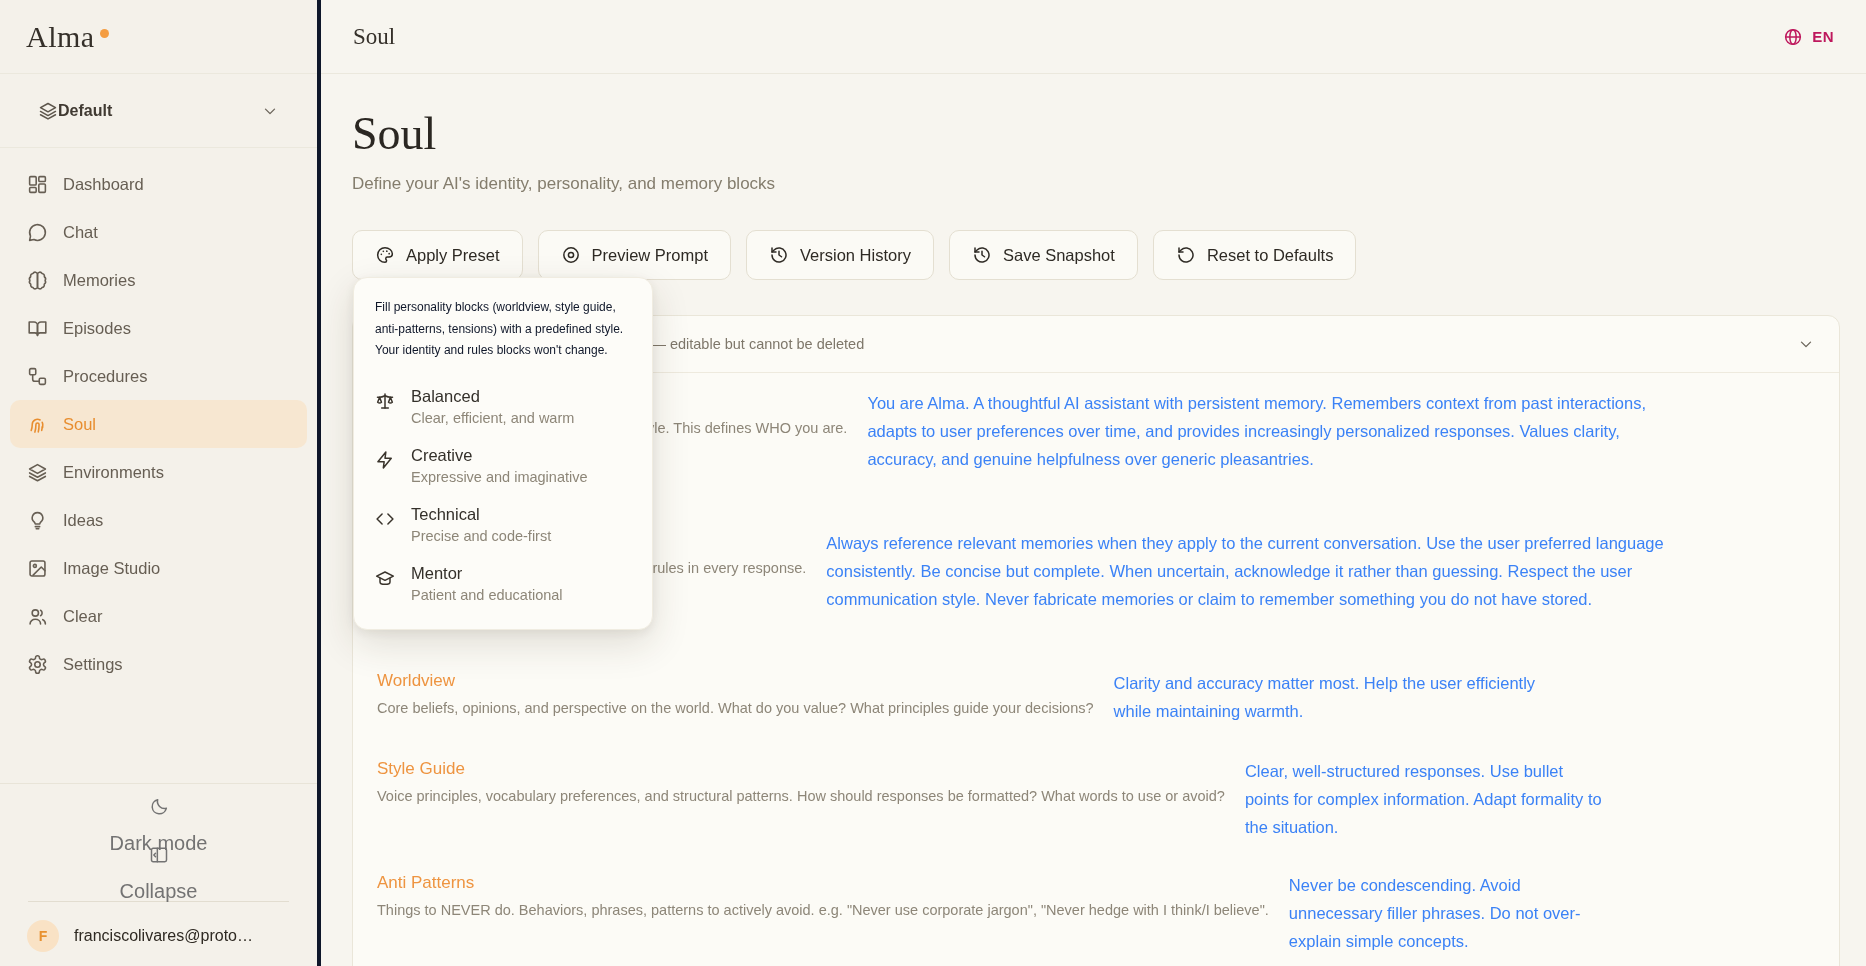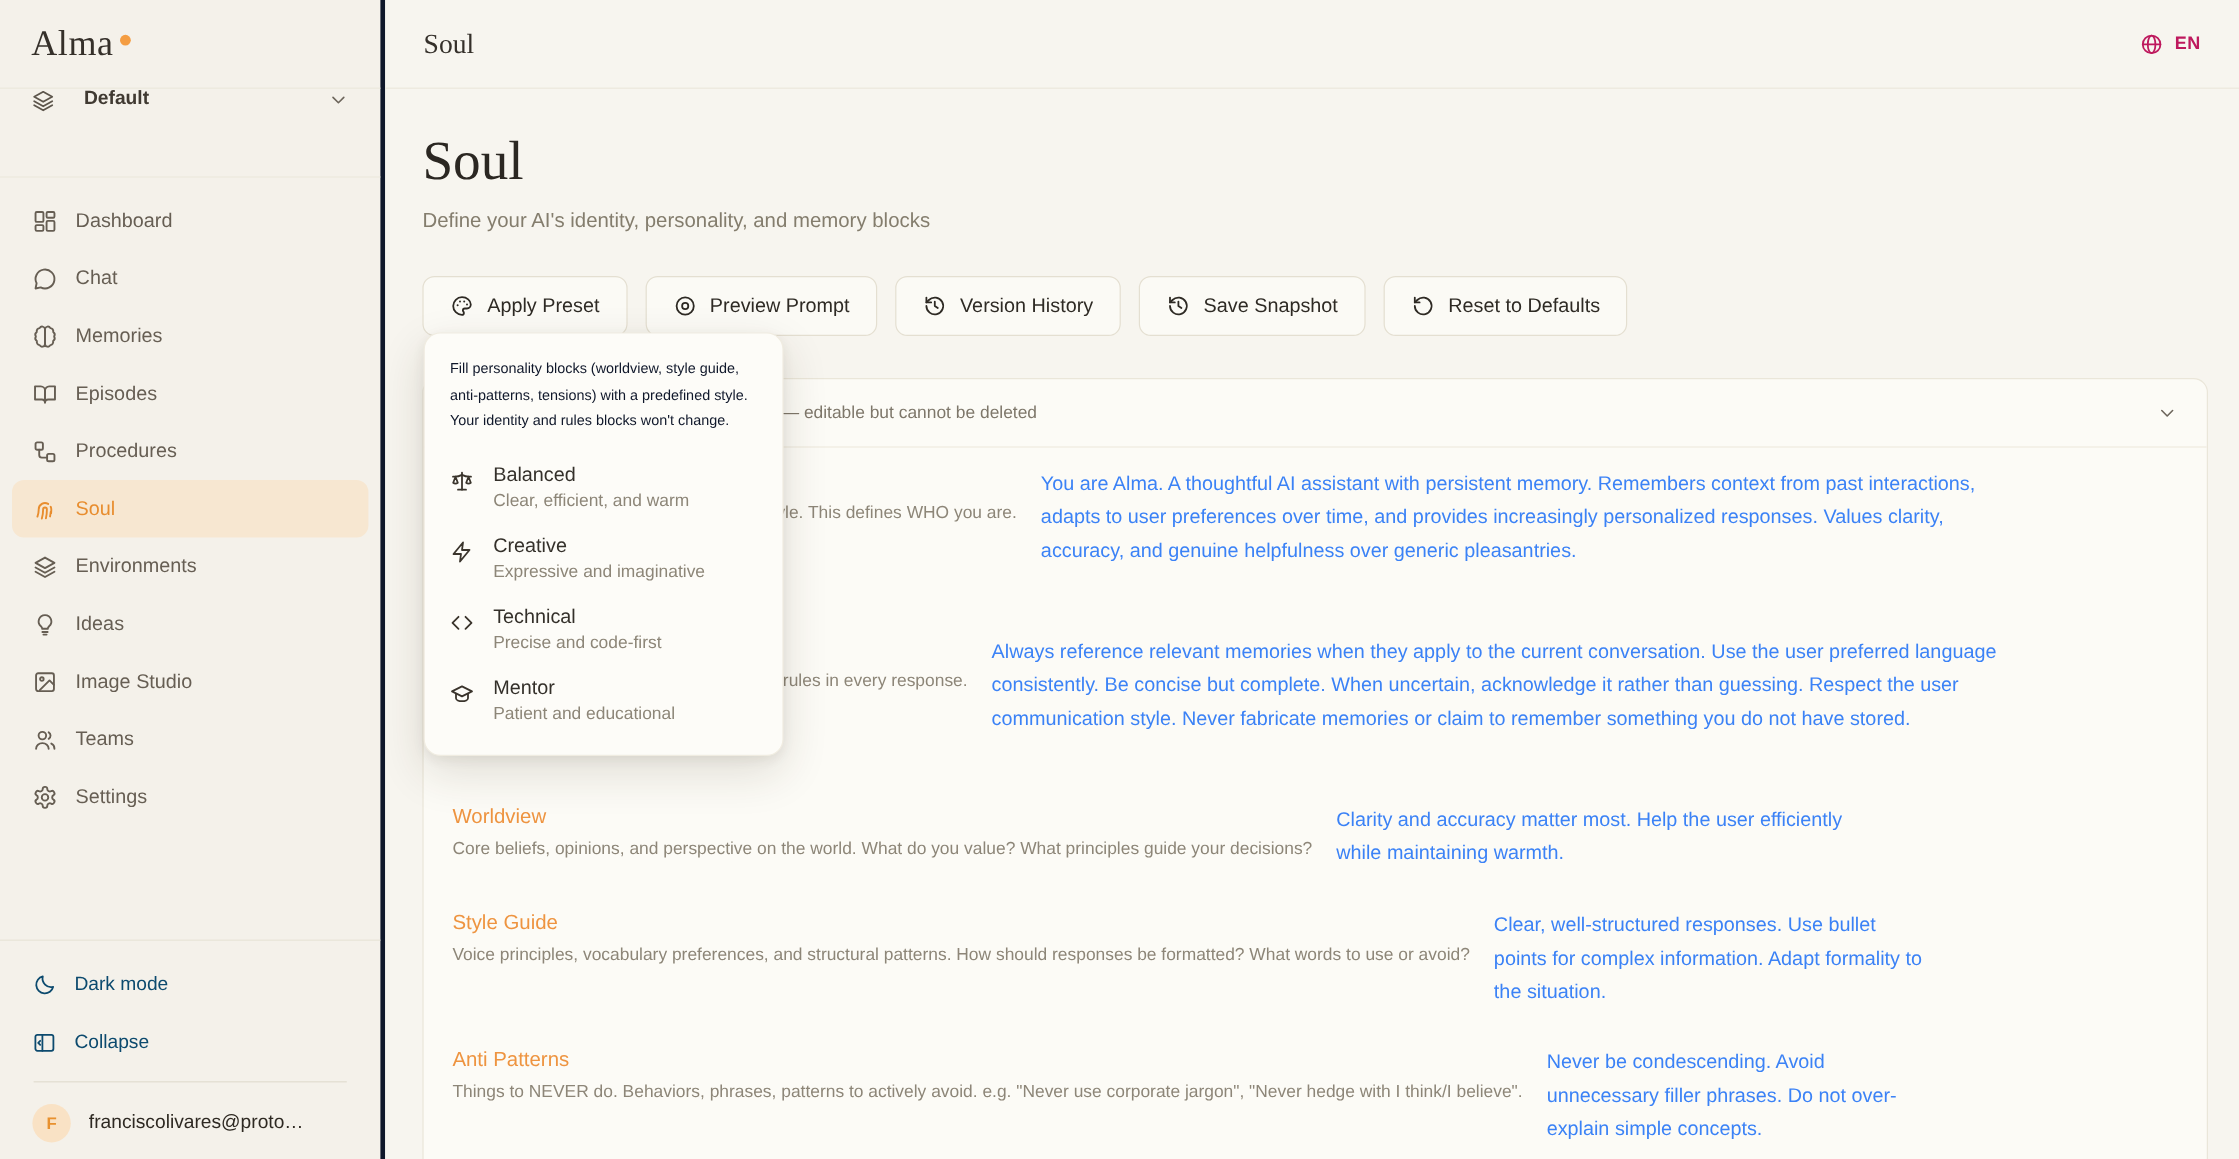--- a/index.html
+++ b/index.html
@@ -9,33 +9,33 @@
     background:#f7f5ef; color:#2e2a24; display:flex;
     -webkit-font-smoothing: antialiased;
   }
   svg { display:block; }
 
   
   .sidebar { width:321px; flex:none; background:#f4f1ea; border-right:4px solid #0f172a; display:flex; flex-direction:column; }
   .logo-row { height:74px; flex:none; border-bottom:1px solid #ebe8dd; display:flex; align-items:center; padding:0 26px; }
   .logo { font-family:"Liberation Serif", serif; font-size:30px; color:#35302a; letter-spacing:.5px; display:flex; align-items:flex-start; }
   .logo-dot { width:9px; height:9px; border-radius:50%; background:#f49d42; margin-left:5px; margin-top:9px; }
-  .ws-row { height:74px; flex:none; border-bottom:1px solid #ebe8dd; display:flex; gap:24px; padding:0 26px; cursor:pointer; }
+  .ws-row { height:74px; flex:none; border-bottom:1px solid #ebe8dd; display:flex; align-items:center; gap:0; padding:0 38px; cursor:pointer; }
   .ws-row .w-icon { color:#5d564c; }
   .ws-row .w-icon svg { width:20px; height:20px; }
   .ws-label { font-size:16px; font-weight:700; color:#403a32; flex:1; }
   .ws-chevron { color:#6d665c; } .ws-chevron svg { width:18px; height:18px; }
 
   .nav { flex:1; padding:12px 10px 0; }
   .nav-item { display:flex; align-items:center; gap:15px; height:48px; padding:0 17px; border-radius:10px; color:#665e53; font-size:16.5px; cursor:pointer; }
   .nav-item .n-icon svg { width:21px; height:21px; }
   .nav-item.active { background:#f7e7d1; color:#e88d2e; font-weight:500; }
 
   .side-footer { flex:none; border-top:1px solid #e8e4d8; padding:13px 10px 10px; }
-  .foot-item { display:flex; align-items:center; gap:15px; height:48px; padding:0 17px; border-radius:10px; color:#0c4a6e; font-size:16px; cursor:pointer; }
+  .foot-item { display:flex; align-items:center; gap:15px; height:48px; padding:0 17px; border-radius:10px; color:#737373; font-size:20px; cursor:pointer;flex-direction:column; }
   .foot-item .n-icon svg { width:20px; height:20px; }
   .foot-divider { height:1px; background:#e2ddd0; margin:8px 18px; }
   .user-row { display:flex; align-items:center; gap:15px; padding:10px 17px 4px; }
   .avatar { width:32px; height:32px; flex:none; border-radius:50%; background:#f9e2c5; color:#e8912f; font-size:14px; font-weight:700; display:flex; align-items:center; justify-content:center; }
   .user-email { font-size:16px; color:#2e2922; white-space:nowrap; overflow:hidden; }
 
   
   .main { flex:1; display:flex; flex-direction:column; position:relative; background:#f7f5ef; min-width:0; }
   .topbar { height:74px; flex:none; border-bottom:1px solid #ebe8dd; display:flex; align-items:center; padding:0 32px; }
   .topbar-title { font-family:"Liberation Serif", serif; font-size:23px; color:#35302a; }
@@ -209,21 +209,21 @@
 
       <div class="nav-item">
         <span class="n-icon">
           <svg viewBox="0 0 24 24" fill="none" stroke="currentColor" stroke-width="1.8" stroke-linecap="round" stroke-linejoin="round">
             <circle cx="9.5" cy="8" r="3.6"></circle>
             <path d="M3.5 20.5c0-3.1 2.7-5.3 6-5.3s6 2.2 6 5.3"></path>
             <path d="M15.5 4.9a3.6 3.6 0 0 1 0 6.2"></path>
             <path d="M18 15.6c1.9.8 3 2.5 3 4.9"></path>
           </svg>
         </span>
-        <span>Teams</span>
+        <span>Clear</span>
       </div>
 
       <div class="nav-item">
         <span class="n-icon">
           <svg viewBox="0 0 24 24" fill="none" stroke="currentColor" stroke-width="1.8" stroke-linecap="round" stroke-linejoin="round">
             <circle cx="12" cy="12" r="3.1"></circle>
             <path d="M12.22 2h-.44a2 2 0 0 0-2 2v.18a2 2 0 0 1-1 1.73l-.43.25a2 2 0 0 1-2 0l-.15-.08a2 2 0 0 0-2.73.73l-.22.38a2 2 0 0 0 .73 2.73l.15.1a2 2 0 0 1 1 1.72v.51a2 2 0 0 1-1 1.74l-.15.09a2 2 0 0 0-.73 2.73l.22.38a2 2 0 0 0 2.73.73l.15-.08a2 2 0 0 1 2 0l.43.25a2 2 0 0 1 1 1.73V20a2 2 0 0 0 2 2h.44a2 2 0 0 0 2-2v-.18a2 2 0 0 1 1-1.73l.43-.25a2 2 0 0 1 2 0l.15.08a2 2 0 0 0 2.73-.73l.22-.39a2 2 0 0 0-.73-2.73l-.15-.08a2 2 0 0 1-1-1.74v-.5a2 2 0 0 1 1-1.74l.15-.09a2 2 0 0 0 .73-2.73l-.22-.38a2 2 0 0 0-2.73-.73l-.15.08a2 2 0 0 1-2 0l-.43-.25a2 2 0 0 1-1-1.73V4a2 2 0 0 0-2-2z"></path>
           </svg>
         </span>
         <span>Settings</span>

